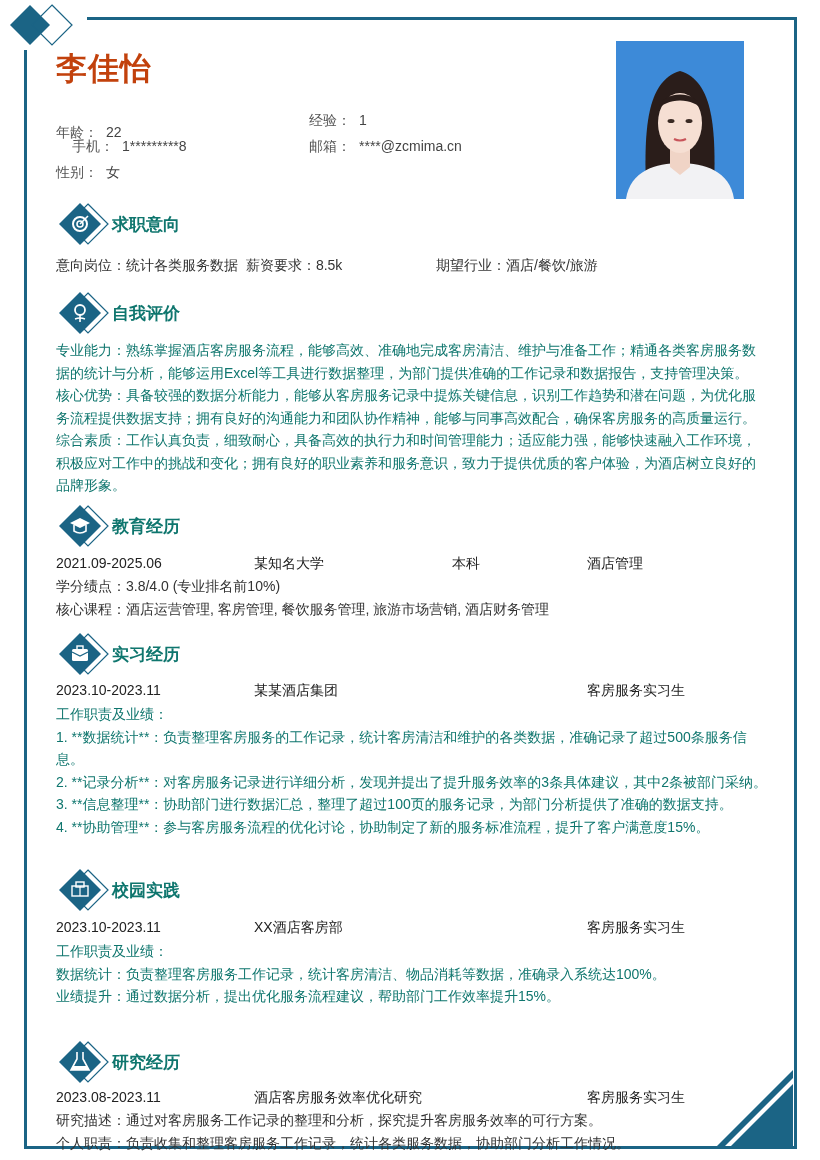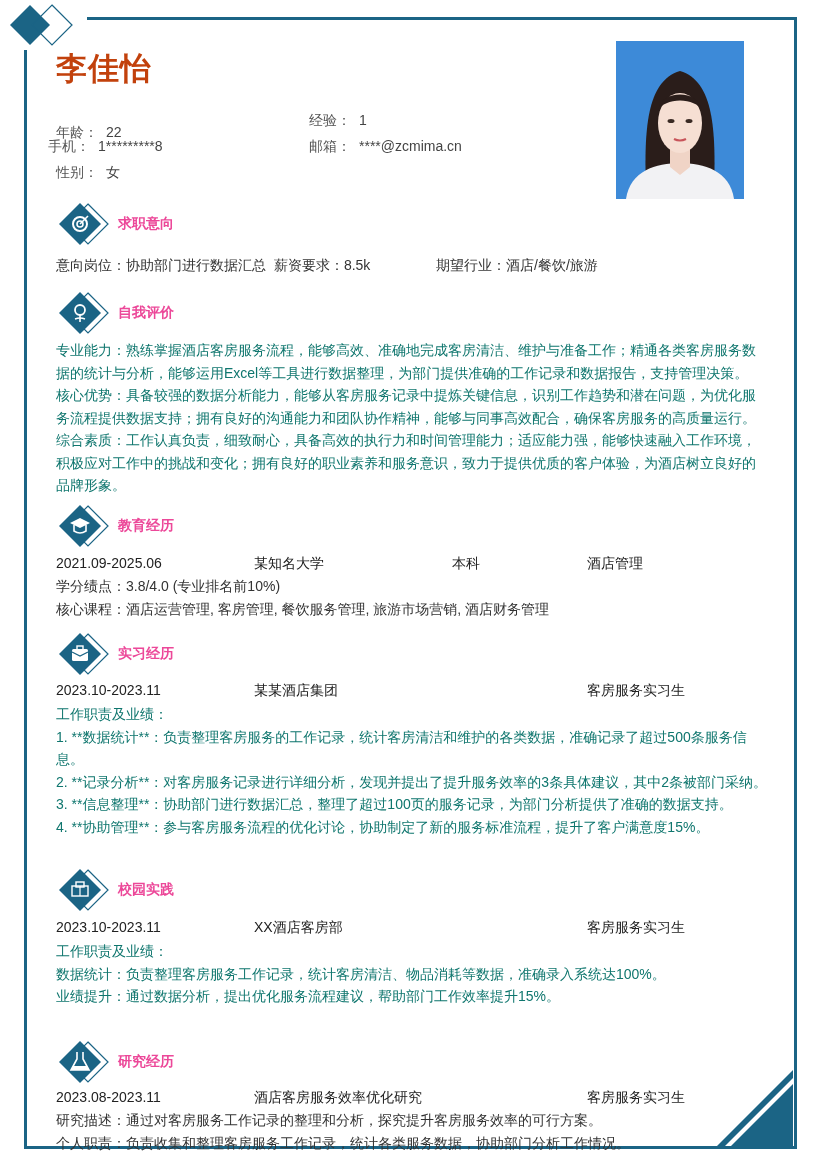--- a/index.html
+++ b/index.html
@@ -14,21 +14,21 @@
 
   .name { position: absolute; left: 56px; top: 48px; font-size: 31px; font-weight: bold; color: #c2410c; letter-spacing: 1px; }
   .info { position: absolute; font-size: 14px; color: #444; }
   .info .k { color: #555; }
   .info .v { margin-left: 8px; }
 
   .photo { position: absolute; left: 616px; top: 41px; width: 128px; height: 158px; background: #3d8ad8; overflow: hidden; }
 
   .sec-head { position: absolute; left: 58px; height: 44px; display: flex; align-items: center; }
   .sec-icon { width: 52px; height: 44px; position: relative; }
-  .sec-title { font-size: 14px; font-weight: bold; color: #ec4899; margin-left: 8px; }
+  .sec-title { font-size: 17px; font-weight: bold; color: #0f766e; margin-left: 2px; }
 
   .text { position: absolute; left: 56px; width: 712px; font-size: 14px; line-height: 22.5px; color: #0f766e; }
   .row-b { position: absolute; font-size: 14px; font-weight: normal; color: #222; }
   .line { position: absolute; left: 56px; font-size: 14px; color: #333; white-space: nowrap; }
 </style>
 </head>
 <body>
 
 <div class="frame-top"></div>
 <div class="frame-right"></div>
@@ -46,21 +46,21 @@
 </svg>
 
 <div class="name">李佳怡</div>
 
 <div class="info" style="left:56px; top:112px;margin-top:12px;">
   <span class="k">年龄：</span><span class="v">22</span>
 </div>
 <div class="info" style="left:309px; top:112px;">
   <span class="k">经验：</span><span class="v">1</span>
 </div>
-<div class="info" style="left:48px; top:138px;">
+<div class="info" style="left:72px; top:138px;">
   <span class="k">手机：</span><span class="v">1*********8</span>
 </div>
 <div class="info" style="left:309px; top:138px;">
   <span class="k">邮箱：</span><span class="v">****@zcmima.cn</span>
 </div>
 <div class="info" style="left:56px; top:164px;">
   <span class="k">性别：</span><span class="v">女</span>
 </div>
 
 <div class="photo">
@@ -81,21 +81,21 @@
   <svg class="sec-icon" viewBox="0 0 52 44">
     <polygon points="24,2 44,22 24,42 4,22" fill="none" stroke="#1b6485" stroke-width="1.2" transform="translate(6,0)"></polygon>
     <polygon points="22,1 43,22 22,43 1,22" fill="#1b6485"></polygon>
     <circle cx="22" cy="22" r="7" fill="none" stroke="#fff" stroke-width="2"></circle>
     <circle cx="22" cy="22" r="3" fill="none" stroke="#fff" stroke-width="1.6"></circle>
     <line x1="22" y1="22" x2="30" y2="14" stroke="#fff" stroke-width="1.6"></line>
   </svg>
   <span class="sec-title">求职意向</span>
 </div>
 <div class="line" style="top:257px;">
-  <span>意向岗位：</span><span>协助部门进行数据汇总</span>
+  <span>意向岗位：</span><span>统计各类服务数据</span>
   <span style="margin-left:4px;">薪资要求：</span><span>8.5k</span>
 </div>
 <div class="line" style="left:436px; top:257px;">
   <span>期望行业：</span><span>酒店/餐饮/旅游</span>
 </div>
 
 <div class="sec-head" style="top:291px;">
   <svg class="sec-icon" viewBox="0 0 52 44">
     <polygon points="24,2 44,22 24,42 4,22" fill="none" stroke="#1b6485" stroke-width="1.2" transform="translate(6,0)"></polygon>
     <polygon points="22,1 43,22 22,43 1,22" fill="#1b6485"></polygon>

